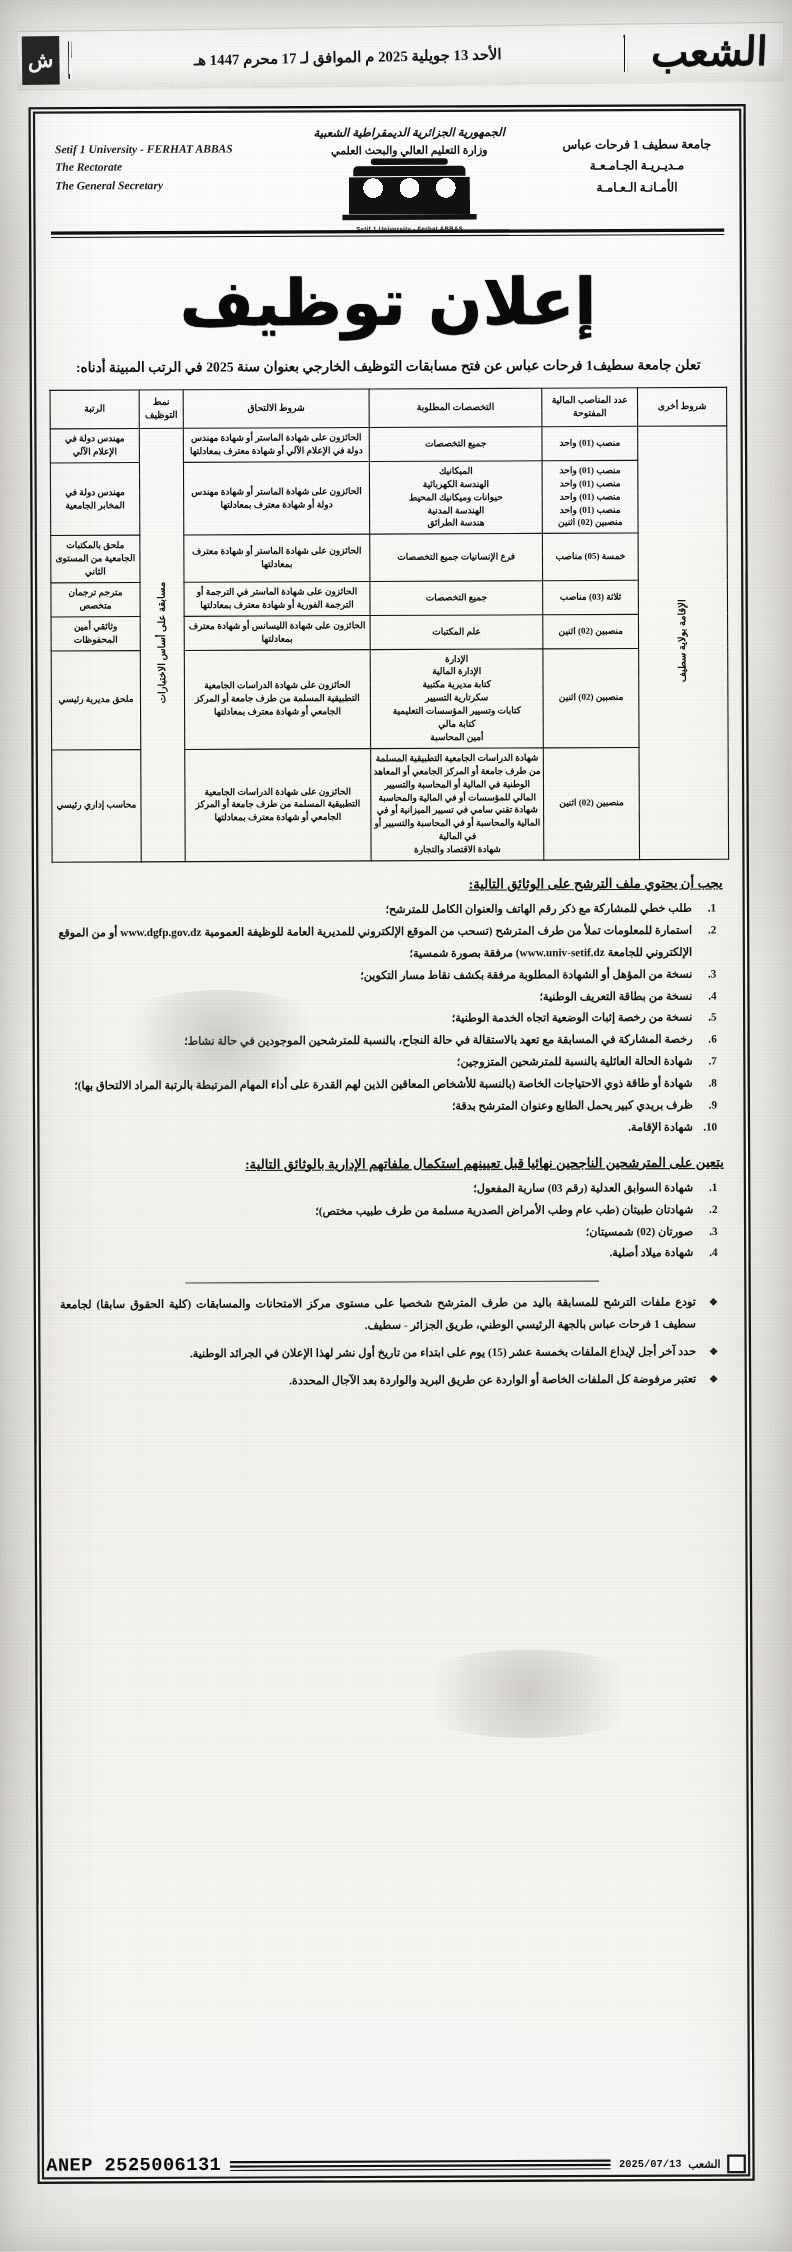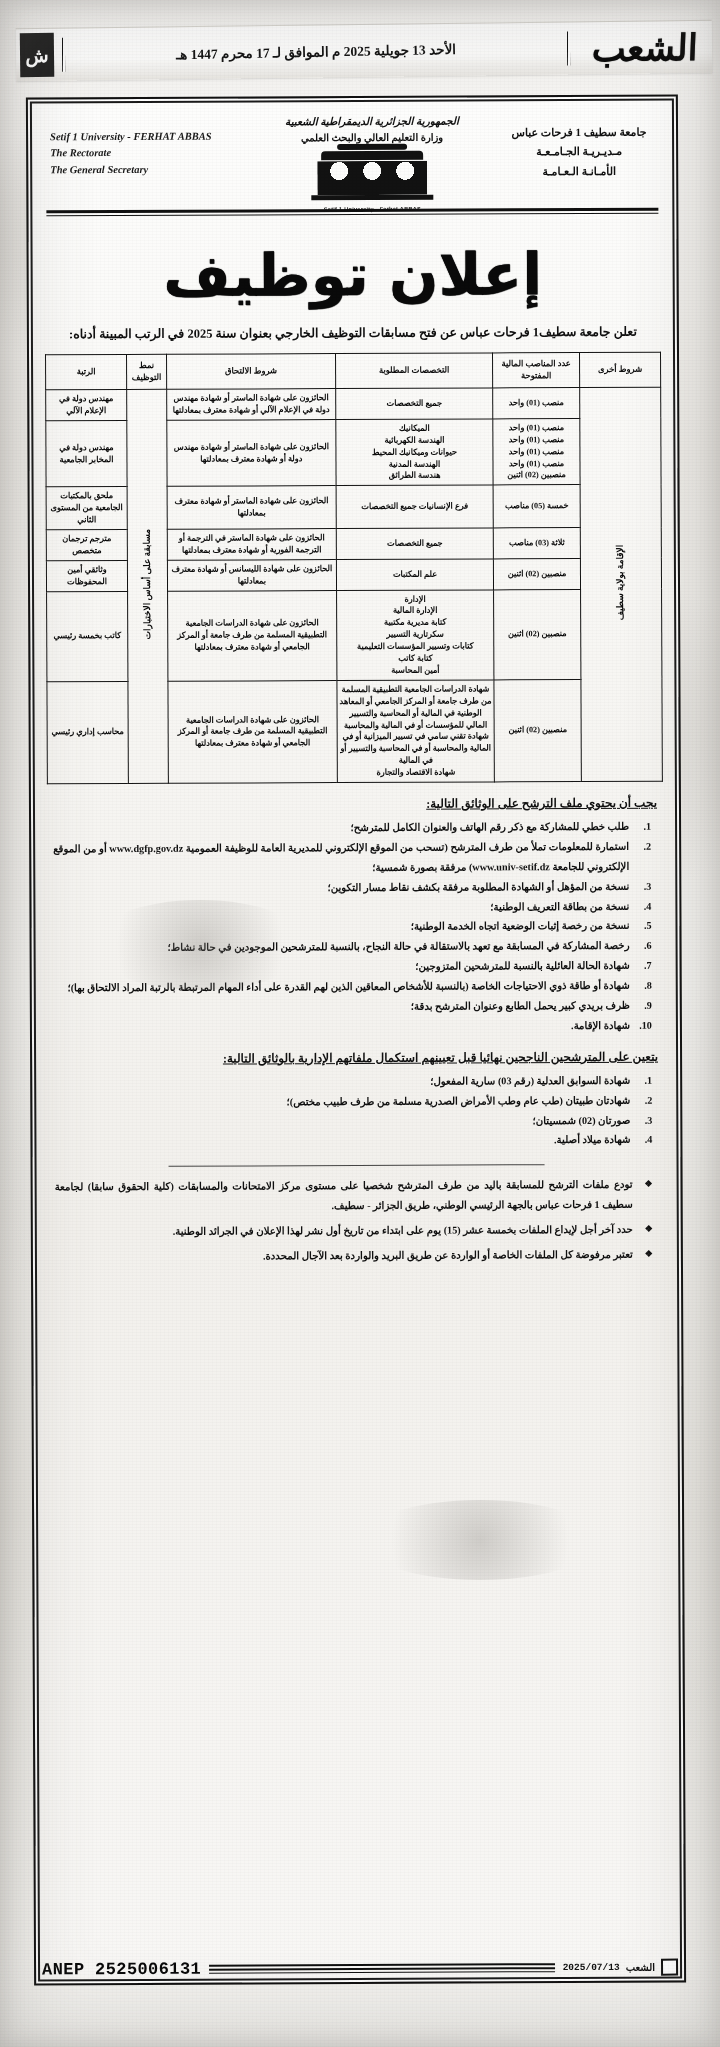--- a/index.html
+++ b/index.html
@@ -359,25 +359,25 @@
               <td>وثائقي أمين المحفوظات</td>
             </tr>
             <tr>
               <td>منصبين (02) اثنين</td>
               <td class="spec-list">
                 <span>الإدارة</span>
                 <span>الإدارة المالية</span>
                 <span>كتابة مديرية مكتبية</span>
                 <span>سكرتارية التسيير</span>
                 <span>كتابات وتسيير المؤسسات التعليمية</span>
-                <span>كتابة كاتب</span>
+                <span>كتابة مالي</span>
                 <span>أمين المحاسبة</span>
               </td>
               <td>الحائزون على شهادة الدراسات الجامعية التطبيقية المسلمة من طرف جامعة أو المركز الجامعي أو شهادة معترف بمعادلتها</td>
-              <td>كاتب بخمسة رئيسي</td>
+              <td>ملحق مديرية رئيسي</td>
             </tr>
             <tr>
               <td>منصبين (02) اثنين</td>
               <td class="spec-list">
                 <span>شهادة الدراسات الجامعية التطبيقية المسلمة من طرف جامعة أو المركز الجامعي أو المعاهد الوطنية في المالية أو المحاسبة والتسيير المالي للمؤسسات أو في المالية والمحاسبة</span>
                 <span>شهادة تقني سامي في تسيير الميزانية أو في المالية والمحاسبة أو في المحاسبة والتسيير أو في المالية</span>
                 <span>شهادة الاقتصاد والتجارة</span>
               </td>
               <td>الحائزون على شهادة الدراسات الجامعية التطبيقية المسلمة من طرف جامعة أو المركز الجامعي أو شهادة معترف بمعادلتها</td>
               <td>محاسب إداري رئيسي</td>

